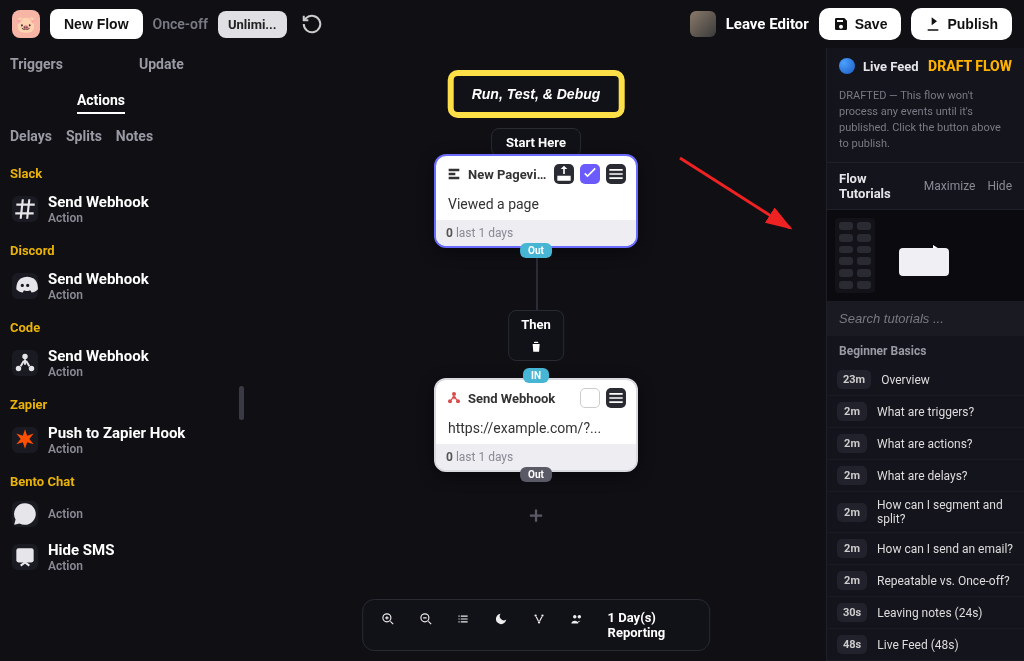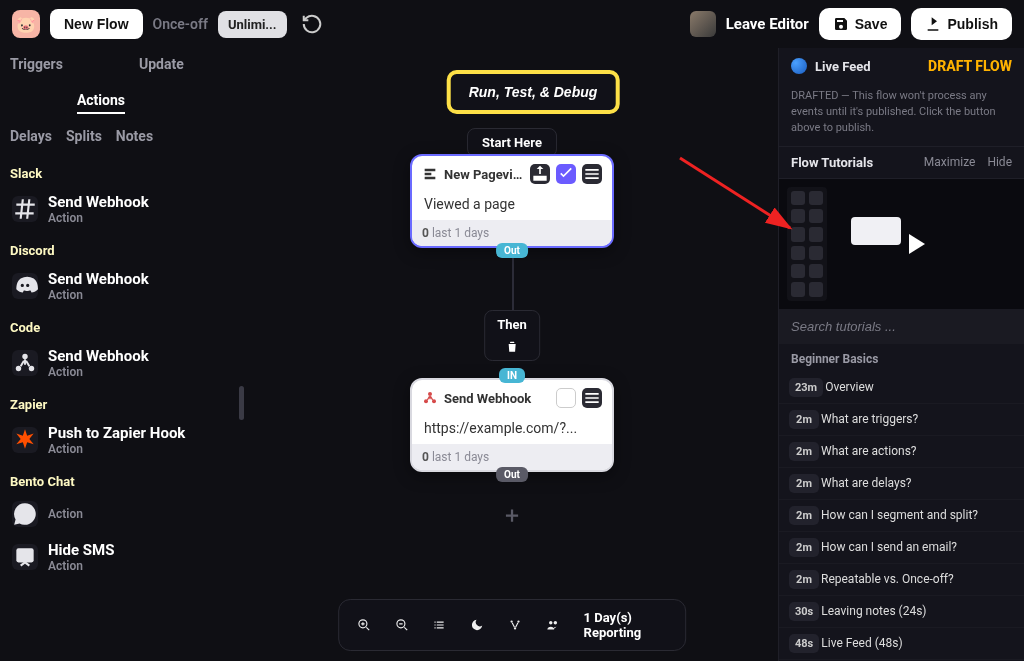--- a/index.html
+++ b/index.html
@@ -70,21 +70,21 @@
   padding: 8px 10px 6px 10px;
 }
 .tab {
   color: #9a9aa5; font-weight: 700; font-size: 14px;
   cursor: pointer;
   border-bottom: 2px solid transparent;
   padding-bottom: 4px;
 }
 .tab.active { color: #fff; border-bottom-color: #fff; margin-top: 36px; }
 .group-label {
-  color: #fef9c3; font-weight: 700; font-size: 13px;
+  color: #eab308; font-weight: 700; font-size: 13px;
   padding: 10px 10px 6px 10px;
 }
 .action-item {
   display: flex; align-items: center; gap: 10px;
   padding: 6px 10px 8px 12px;
   cursor: pointer;
 }
 .action-icon {
   width: 26px; height: 26px; border-radius: 6px;
   background: #1a1a22;
@@ -99,25 +99,24 @@
   background: #3a3a45; border-radius: 3px;
 }
 
 
 .canvas {
   flex: 1; position: relative;
   background: #0f0f14;
 }
 .run-btn {
   position: absolute; top: 22px; left: 50%; transform: translateX(-50%);
-  background: #111118; border: 4px solid #fde047;
+  background: #111118; border: 6px solid #fde047;
   color: #fff; font-weight: 700; font-style: italic;
   padding: 10px 18px; border-radius: 10px;
   font-size: 14px;
-  margin-left: 21px;
 }
 .start-here {
   position: absolute; top: 80px; left: 50%; transform: translateX(-50%);
   background: #111118; border: 1px solid #2a2a33;
   color: #fff; font-weight: 700; font-size: 13px;
   padding: 6px 14px; border-radius: 8px;
 }
 .line {
   position: absolute; left: 50%; width: 2px; background: #2c2c38;
 }
@@ -177,29 +176,29 @@
 }
 
 .node1 { top: 106px; left: 50%; transform: translateX(-50%); }
 .node2 { top: 330px; left: 50%; transform: translateX(-50%); }
 
 
 .bottom-bar {
   position: absolute; bottom: 10px; left: 50%; transform: translateX(-50%);
   background: #111118; border: 1px solid #2a2a33;
   border-radius: 12px;
-  display: flex; align-items: center; gap: 24px;
+  display: flex; align-items: flex-start; gap: 24px;
   padding: 10px 18px;
 }
 .bottom-bar .bicon { width: 18px; height: 18px; color: #eee; cursor: pointer; }
 .bottom-bar .btext { color: #fff; font-weight: 700; font-size: 13px; }
 
 
 .rpanel {
-  width: 246px;
+  width: 198px;
   background: #14141c;
   display: flex; flex-direction: column;
   border-left: 1px solid #1f1f28;
 }
 .feed-hdr {
   display: flex; align-items: center; gap: 8px;
   padding: 10px 12px;
 }
 .globe { width: 16px; height: 16px; border-radius: 50%; background: radial-gradient(circle at 30% 30%, #4aa0ff, #1a5cc0); }
 .feed-title { font-weight: 700; font-size: 13px; flex: 1; }
@@ -234,21 +233,21 @@
 }
 .search-tut {
   background: #1a1a22; border: none;
   color: #ccc; font-size: 13px;
   padding: 10px 12px; width: 100%;
   font-style: italic;
 }
 .search-tut::placeholder { color: #7a7a85; }
 .tut-section { color: #9a9aa5; font-weight: 700; font-size: 12px; padding: 8px 12px 6px 12px; }
 .tut-item {
-  display: flex; align-items: center; gap: 2px;
+  display: flex; align-items: center; gap: 10px;
   padding: 6px 10px;
   cursor: pointer;
   border-bottom: 1px solid #1a1a22;
 }
 .tut-dur {
   background: #22222c; color: #ccc;
   padding: 3px 6px; border-radius: 5px;
   font-size: 11px; font-weight: 700; min-width: 30px; text-align: center;
 }
 .tut-name { font-size: 12px; color: #ddd; }

